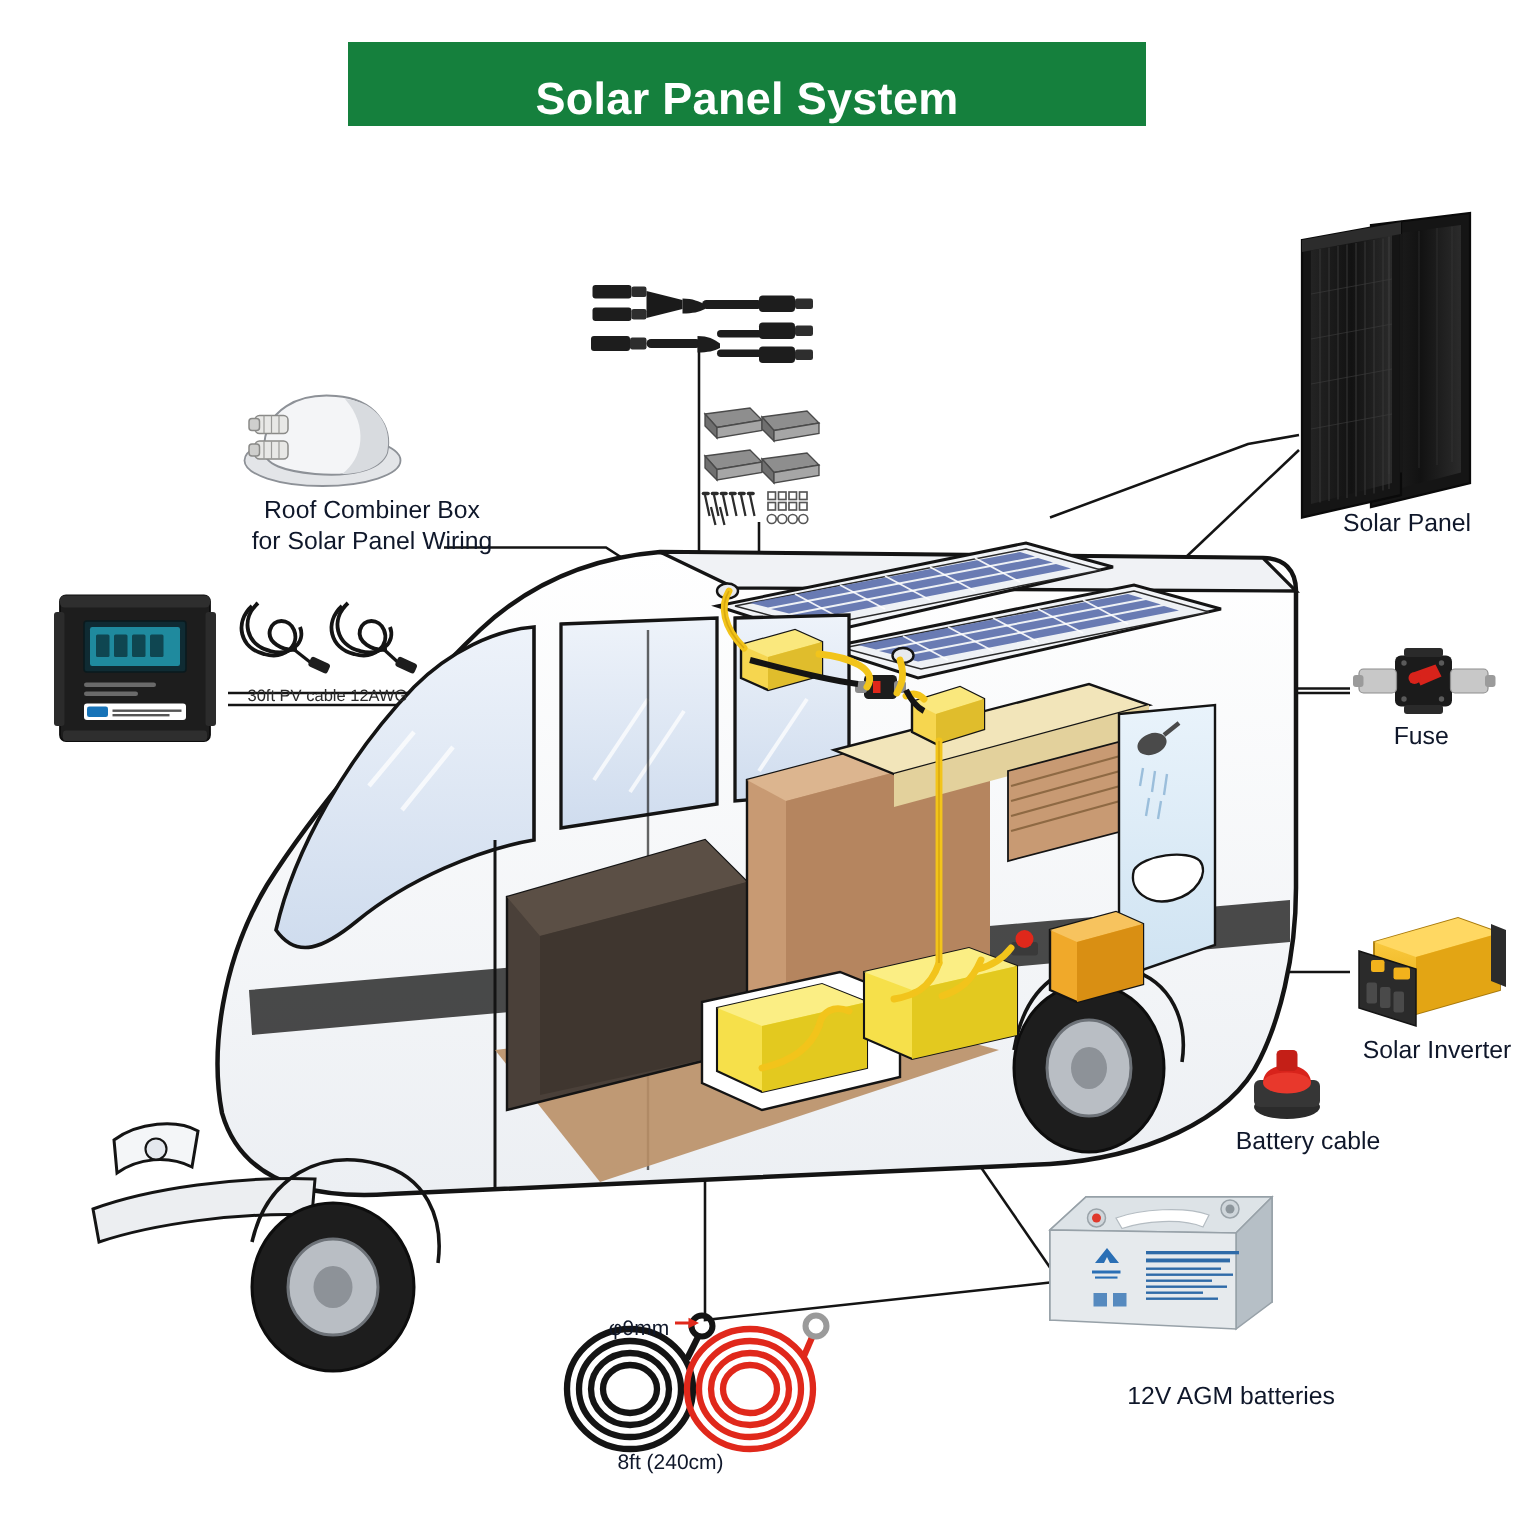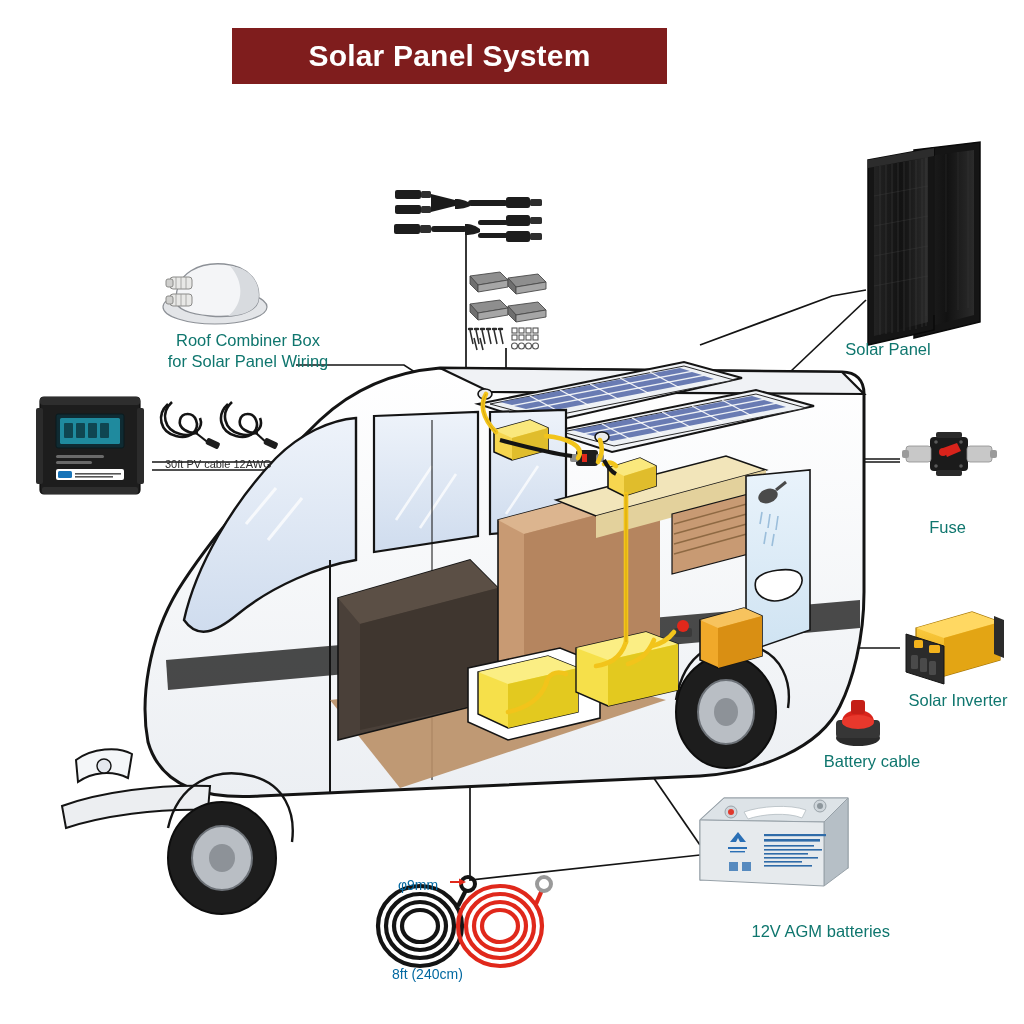--- a/index.html
+++ b/index.html
@@ -1,22 +1,22 @@
 <!DOCTYPE html>
 <html><head>
 <meta charset="utf-8">
 <style>
   html,body{margin:0;padding:0;background:#ffffff;}
   body{width:1024px;height:1024px;overflow:hidden;font-family:"Liberation Sans",sans-serif;position:relative;}
   #stage{position:relative;width:1024px;height:1024px;}
-  .banner{position:absolute;left:232px;top:28px;width:435px;height:56px;background:#7f1d1d;display:flex;align-items:center;justify-content:center;}
+  .banner{position:absolute;left:232px;top:28px;width:532px;height:56px;background:#15803d;display:flex;align-items:flex-end;justify-content:center;}
   .banner-text{color:#ffffff;font-size:30px;font-weight:bold;letter-spacing:0.2px;}
-  .lbl{position:absolute;color:#0f766e;font-size:16.5px;line-height:21px;text-align:center;white-space:pre-line;}
+  .lbl{position:absolute;color:#0f172a;font-size:16.5px;line-height:21px;text-align:center;white-space:pre-line;}
   .lbl-sm{position:absolute;color:#2a2a2a;font-size:11px;text-align:center;white-space:nowrap;}
-  .lbl-md{position:absolute;color:#0369a1;font-size:14px;white-space:nowrap;}
+  .lbl-md{position:absolute;color:#0f172a;font-size:14px;text-align:center;white-space:nowrap;}
   svg{position:absolute;left:0;top:0;overflow:visible;}
   #art{position:absolute;left:0;top:0;width:1024px;height:1024px;}
 </style>
 </head>
 <body>
 
 <div id="stage">
 
   <div class="banner">
     <span class="banner-text">Solar Panel System</span>
@@ -553,23 +553,23 @@
         <path d="M500,440 C530,448 556,454 572,456"></path>
         <path d="M604,460 C608,468 612,472 616,474"></path>
       </g>
     </g>
   </svg>
 
   <div class="lbl" style="left:143px;top:330px;width:210px;">Roof Combiner Box
 for Solar Panel Wiring</div>
 
 
-  <div class="lbl" style="left:828px;top:339px;width:120px;">Solar Panel</div>
-
-  <div class="lbl" style="left:900px;top:481px;width:95px;margin-top:36px;">Fuse</div>
+  <div class="lbl" style="left:878px;top:339px;width:120px;">Solar Panel</div>
+
+  <div class="lbl" style="left:900px;top:481px;width:95px;">Fuse</div>
 
   <div class="lbl" style="left:888px;top:690px;width:140px;">Solar Inverter</div>
 
   <div class="lbl" style="left:798px;top:751px;width:148px;">Battery cable</div>
 
   <div class="lbl" style="left:710px;top:921px;width:180px;text-align:right;">12V AGM batteries</div>
 
   <div class="lbl-sm" style="left:165px;top:458px;width:100px;">30ft PV cable 12AWG</div>
 
   <div class="lbl-md" style="left:398px;top:877px;width:56px;">φ9mm</div>

